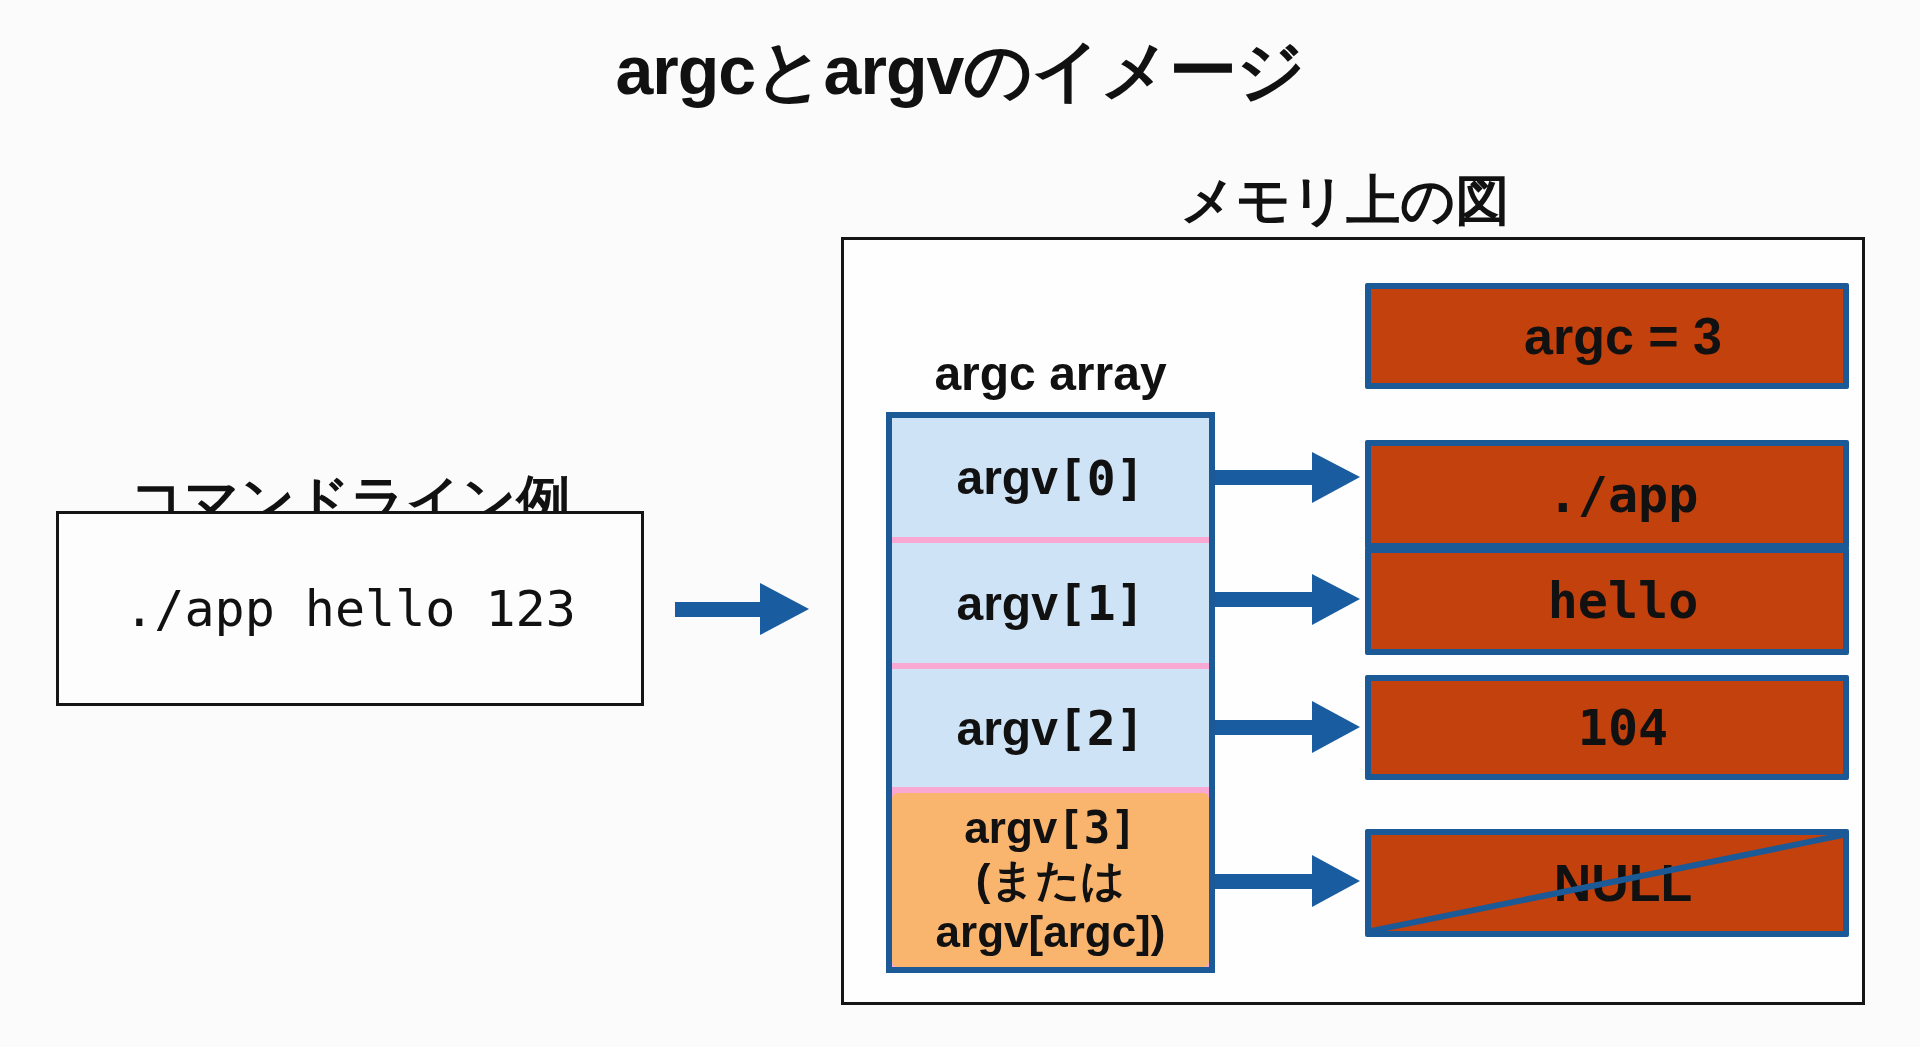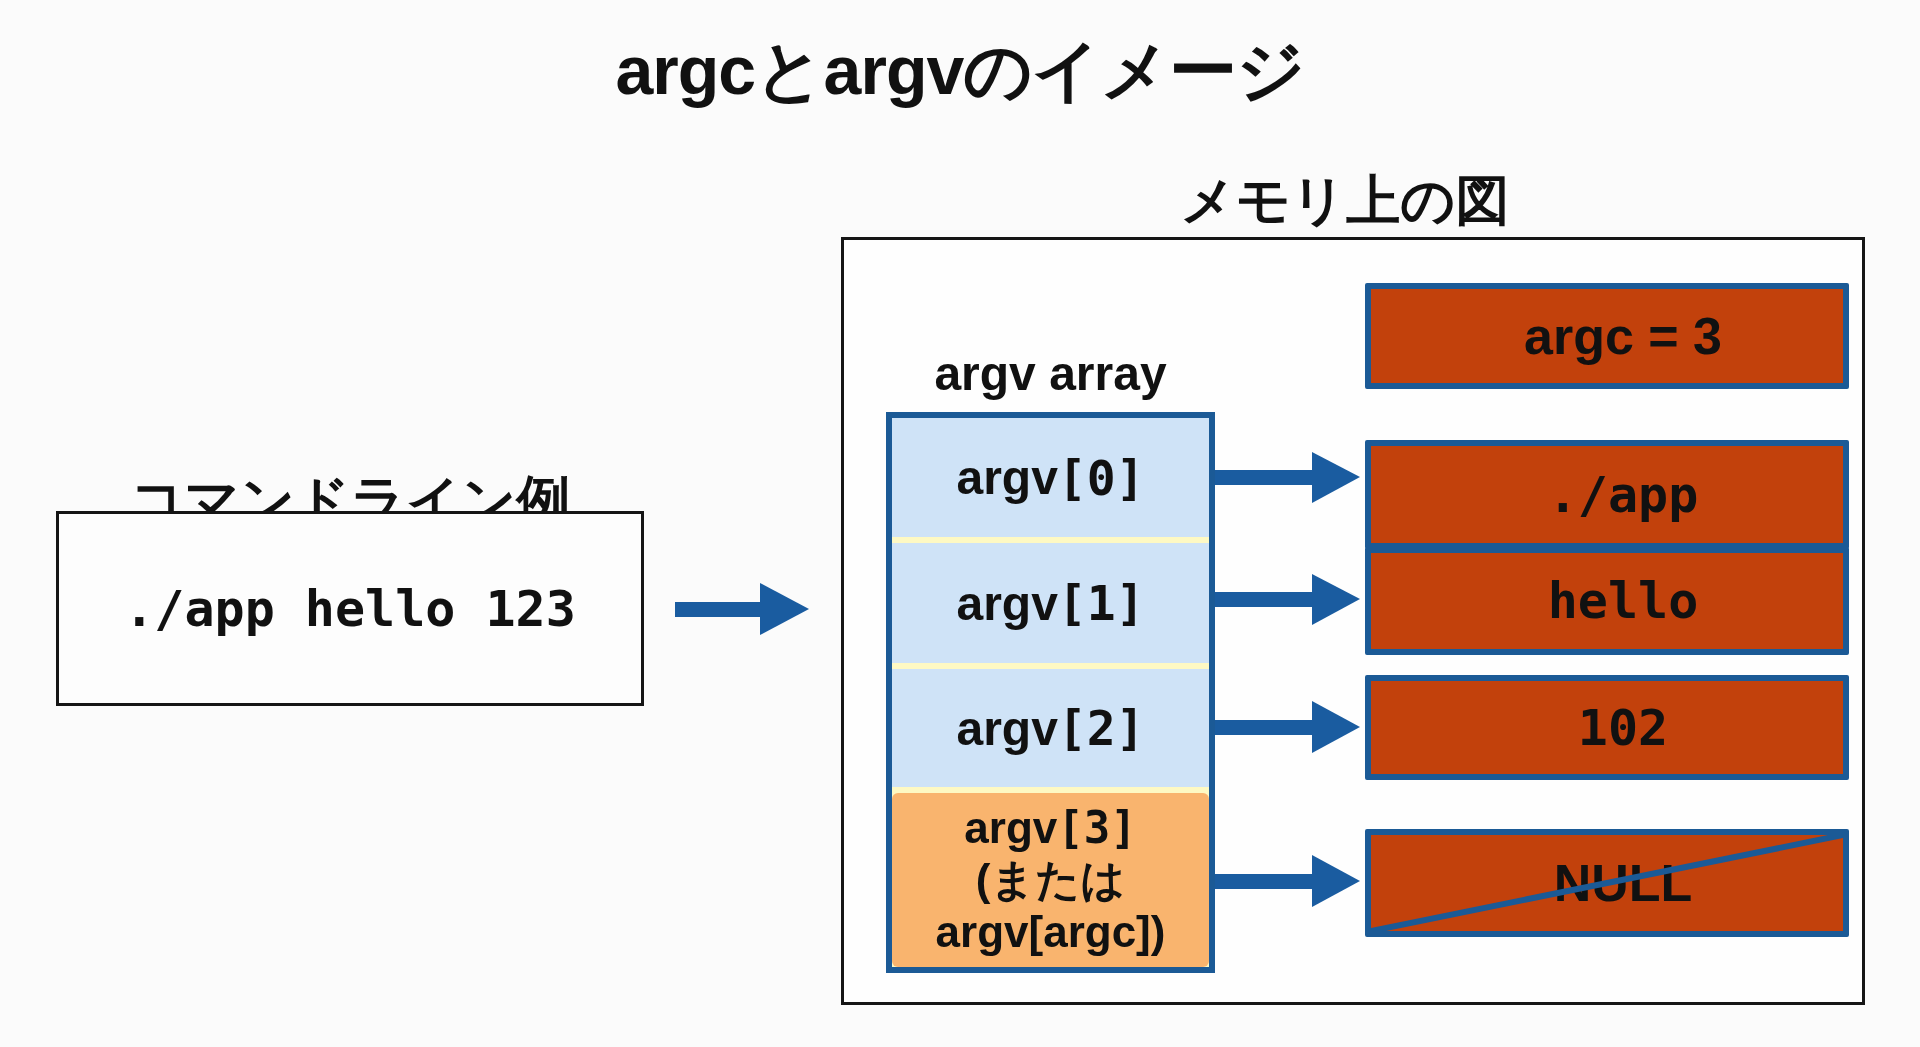--- a/index.html
+++ b/index.html
@@ -16,30 +16,30 @@
   .label { font-size: 54px; font-weight: bold; line-height: 52px; text-align: center; }
   .cmd-label { left: 56px; width: 588px; top: 474px; }
   .mem-label { left: 1150px; width: 390px; top: 174px; }
   .cmd-box {
     left: 56px; top: 511px; width: 582px; height: 189px;
     border: 3px solid #151515; background: #fdfdfd;
     display: flex; align-items: center; justify-content: center;
   }
   .cmd-text {
     font-family: "DejaVu Sans Mono", "Liberation Mono", monospace;
-    font-weight: bold; font-size: 50px; white-space: pre;
+    font-weight: normal; font-size: 50px; white-space: pre;
   }
   .outer-box {
     left: 841px; top: 237px; width: 1018px; height: 762px;
     border: 3px solid #151515; background: #fefefe;
   }
   .array-label { left: 886px; width: 329px; top: 348px; font-size: 48px; }
   .argv-col {
     left: 886px; top: 412px; width: 317px; height: 549px;
-    border: 6px solid #1b5a96; background: #fef9c3;
+    border: 6px solid #1b5a96; background: #f9a8d4;
     display: flex; flex-direction: column; gap: 6px;
   }
   .cell {
     background: #cfe3f7; display: flex; align-items: center; justify-content: center;
     flex: none; text-align: center; font-weight: bold; font-size: 48px;
   }
   .cell.null-cell { background: #f9b46e; flex: 1; font-size: 44px; line-height: 52px; flex-direction: column; border-radius: 6px; }
   .sans { font-family: "Liberation Sans", "DejaVu Sans", sans-serif; font-weight: bold; }
   .mono { font-family: "DejaVu Sans Mono", "Liberation Mono", monospace; font-weight: bold; }
   .vbox {
@@ -60,21 +60,21 @@
 <div class="abs title">argcとargvのイメージ</div>
 
 <div class="abs label cmd-label">コマンドライン例</div>
 <div class="abs cmd-box">
   <span class="cmd-text">./app hello 123</span>
 </div>
 
 <div class="abs label mem-label">メモリ上の図</div>
 <div class="abs outer-box"></div>
 
-<div class="abs label array-label">argv array</div>
+<div class="abs label array-label">argc array</div>
 
 <div class="abs argv-col">
   <div class="cell" style="height:119px">
     <span class="sans">argv</span>
       <span class="mono">[0]</span>
   </div>
   <div class="cell" style="height:120px">
     <span class="sans">argv</span>
       <span class="mono">[1]</span>
   </div>
@@ -92,21 +92,21 @@
 <div class="abs vbox" style="top:283px;height:94px">
   <span class="val sans">argc = 3</span>
 </div>
 <div class="abs vbox" style="top:440px;height:97px">
   <span class="val mono">./app</span>
 </div>
 <div class="abs vbox" style="top:547px;height:96px">
   <span class="val mono">hello</span>
 </div>
 <div class="abs vbox" style="top:675px;height:93px">
-  <span class="val mono">102</span>
+  <span class="val mono">104</span>
 </div>
 <div class="abs vbox" style="top:829px;height:96px">
   <span class="val sans">NULL</span>
   <svg class="strike" viewBox="0 0 440 96" preserveAspectRatio="none">
     <line x1="0" y1="96" x2="440" y2="0" stroke="#1b5a96" stroke-width="6"></line>
   </svg>
 </div>
 
 <svg class="arrows" viewBox="0 0 1920 1047">
   <g fill="#1a5ca0">

